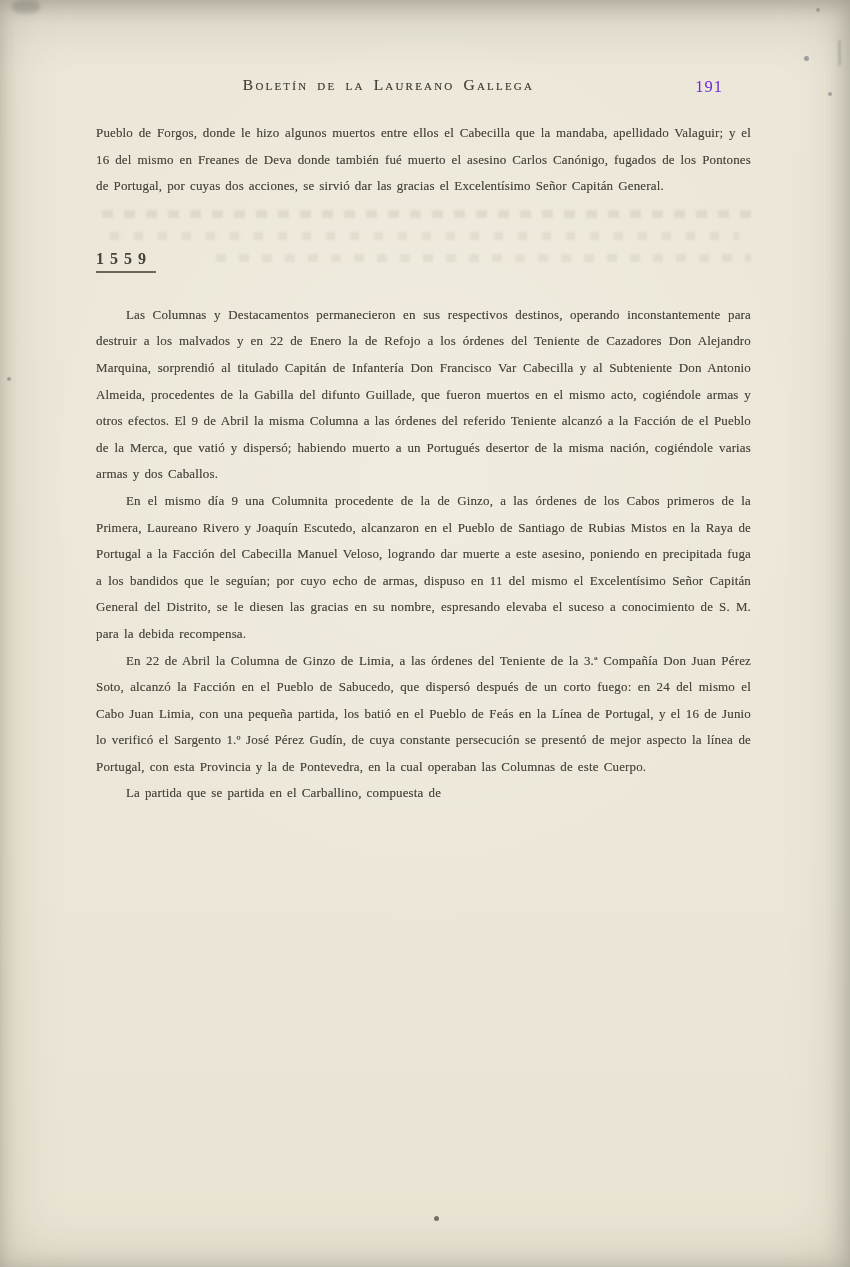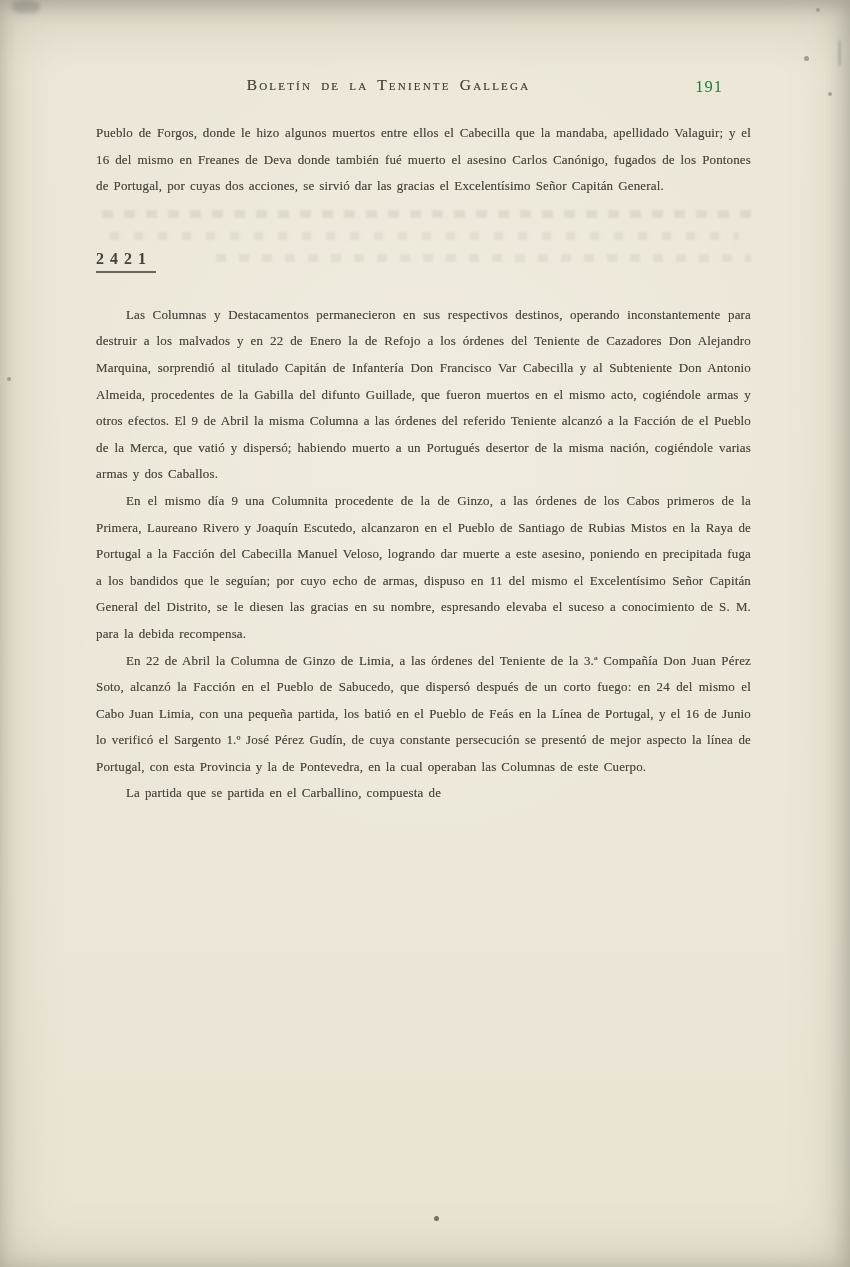--- a/index.html
+++ b/index.html
@@ -49,21 +49,21 @@
     word-spacing: 3px;
     color: #46423a;
     text-shadow: 0 0 0.5px rgba(70,66,58,0.55);
   }
   .page-number {
     position: absolute;
     right: 28px;
     top: 1px;
     font-size: 16.5px;
     letter-spacing: 1px;
-    color: #15803d;
+    color: #6d28d9;
   }
   .body-text p {
     margin: 0;
     font-size: 13px;
     line-height: 26.6px;
     text-align: justify;
     letter-spacing: 0.15px;
     word-spacing: 1.6px;
     text-shadow: 0 0 0.5px rgba(73,69,61,0.5);
   }
@@ -122,32 +122,32 @@
   .s6 { left: 434px; top: 1216px; width: 5px; height: 5px; background: rgba(55,52,46,0.65); }
   .s7 { left: 838px; top: 40px; width: 3px; height: 26px; border-radius: 2px;
         background: rgba(90,95,110,0.25); filter: blur(1px); }
 </style>
 </head>
 <body>
 
 <div class="page">
 
   <div class="header-row">
-    <span class="journal-title">Boletín de la Teniente Gallega</span>
+    <span class="journal-title">Boletín de la Laureano Gallega</span>
     <span class="page-number">191</span>
   </div>
 
   <div class="body-text">
 
     <p>Pueblo de Forgos, donde le hizo algunos muertos entre ellos el Cabecilla que la mandaba, apellidado Valaguir; y el 16 del mismo en Freanes de Deva donde también fué muerto el asesino Carlos Canónigo, fugados de los Pontones de Portugal, por cuyas dos acciones, se sirvió dar las gracias el Excelentísimo Señor Capitán General.</p>
 
     <div class="bleed"></div>
 
     <div class="year-row">
-      <span class="year-heading">2421</span>
+      <span class="year-heading">1559</span>
     </div>
 
     <div class="spacer-sm"></div>
 
     <p class="indent">Las Columnas y Destacamentos permanecieron en sus respectivos destinos, operando inconstantemente para destruir a los malvados y en 22 de Enero la de Refojo a los órdenes del Teniente de Cazadores Don Alejandro Marquina, sorprendió al titulado Capitán de Infantería Don Francisco Var Cabecilla y al Subteniente Don Antonio Almeida, procedentes de la Gabilla del difunto Guillade, que fueron muertos en el mismo acto, cogiéndole armas y otros efectos. El 9 de Abril la misma Columna a las órdenes del referido Teniente alcanzó a la Facción de el Pueblo de la Merca, que vatió y dispersó; habiendo muerto a un Portugués desertor de la misma nación, cogiéndole varias armas y dos Caballos.</p>
 
     <p class="indent">En el mismo día 9 una Columnita procedente de la de Ginzo, a las órdenes de los Cabos primeros de la Primera, Laureano Rivero y Joaquín Escutedo, alcanzaron en el Pueblo de Santiago de Rubias Mistos en la Raya de Portugal a la Facción del Cabecilla Manuel Veloso, logrando dar muerte a este asesino, poniendo en precipitada fuga a los bandidos que le seguían; por cuyo echo de armas, dispuso en 11 del mismo el Excelentísimo Señor Capitán General del Distrito, se le diesen las gracias en su nombre, espresando elevaba el suceso a conocimiento de S. M. para la debida recompensa.</p>
 
     <p class="indent">En 22 de Abril la Columna de Ginzo de Limia, a las órdenes del Teniente de la 3.ª Compañía Don Juan Pérez Soto, alcanzó la Facción en el Pueblo de Sabucedo, que dispersó después de un corto fuego: en 24 del mismo el Cabo Juan Limia, con una pequeña partida, los batió en el Pueblo de Feás en la Línea de Portugal, y el 16 de Junio lo verificó el Sargento 1.º José Pérez Gudín, de cuya constante persecución se presentó de mejor aspecto la línea de Portugal, con esta Provincia y la de Pontevedra, en la cual operaban las Columnas de este Cuerpo.</p>
 

